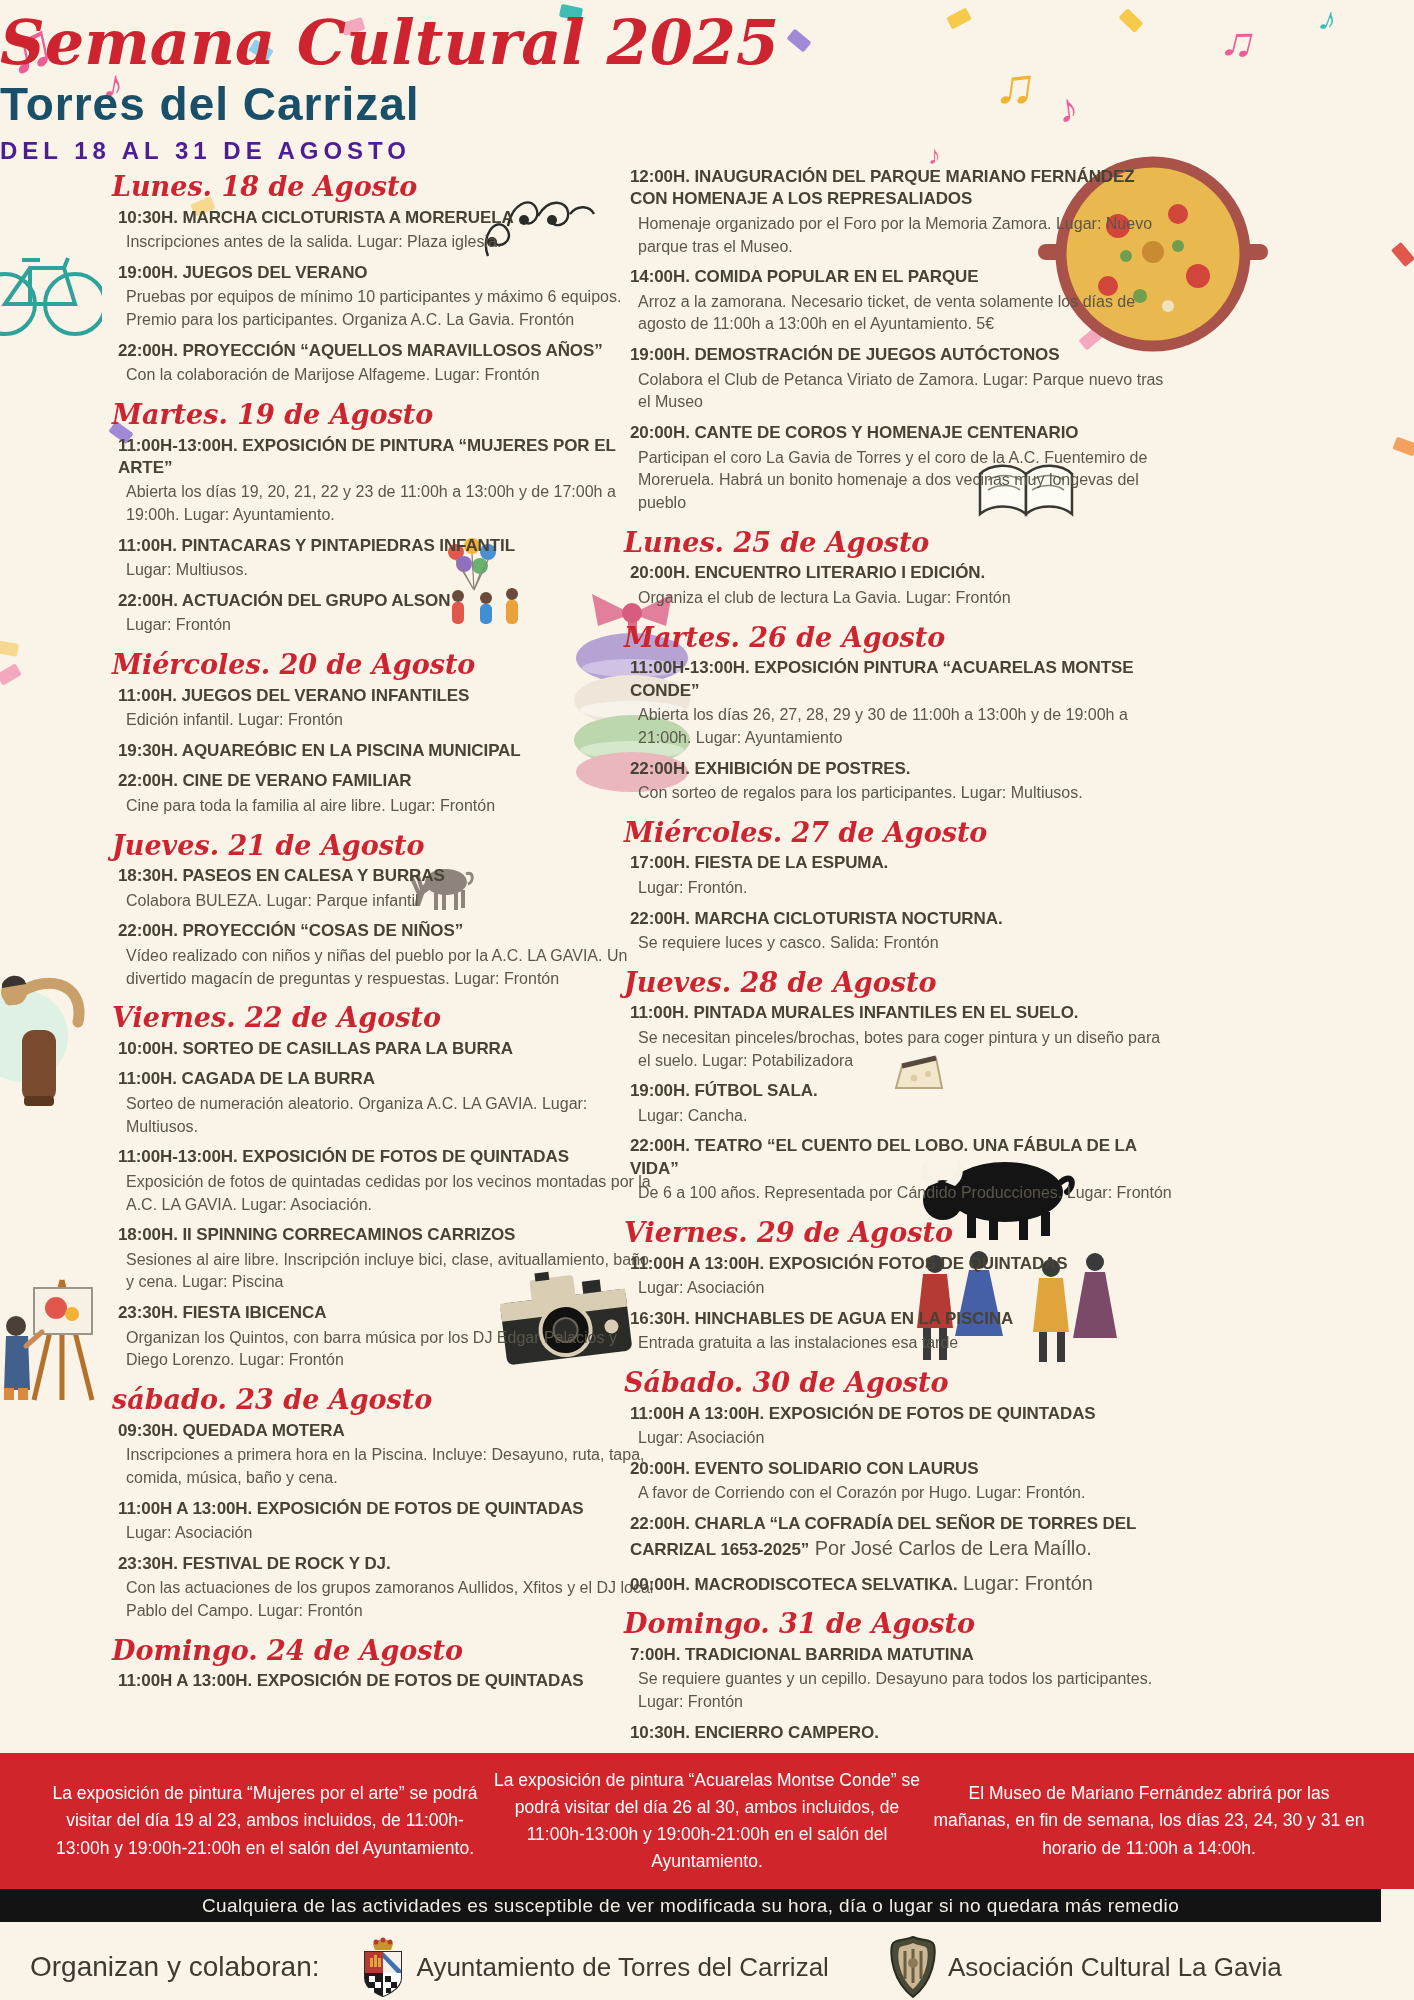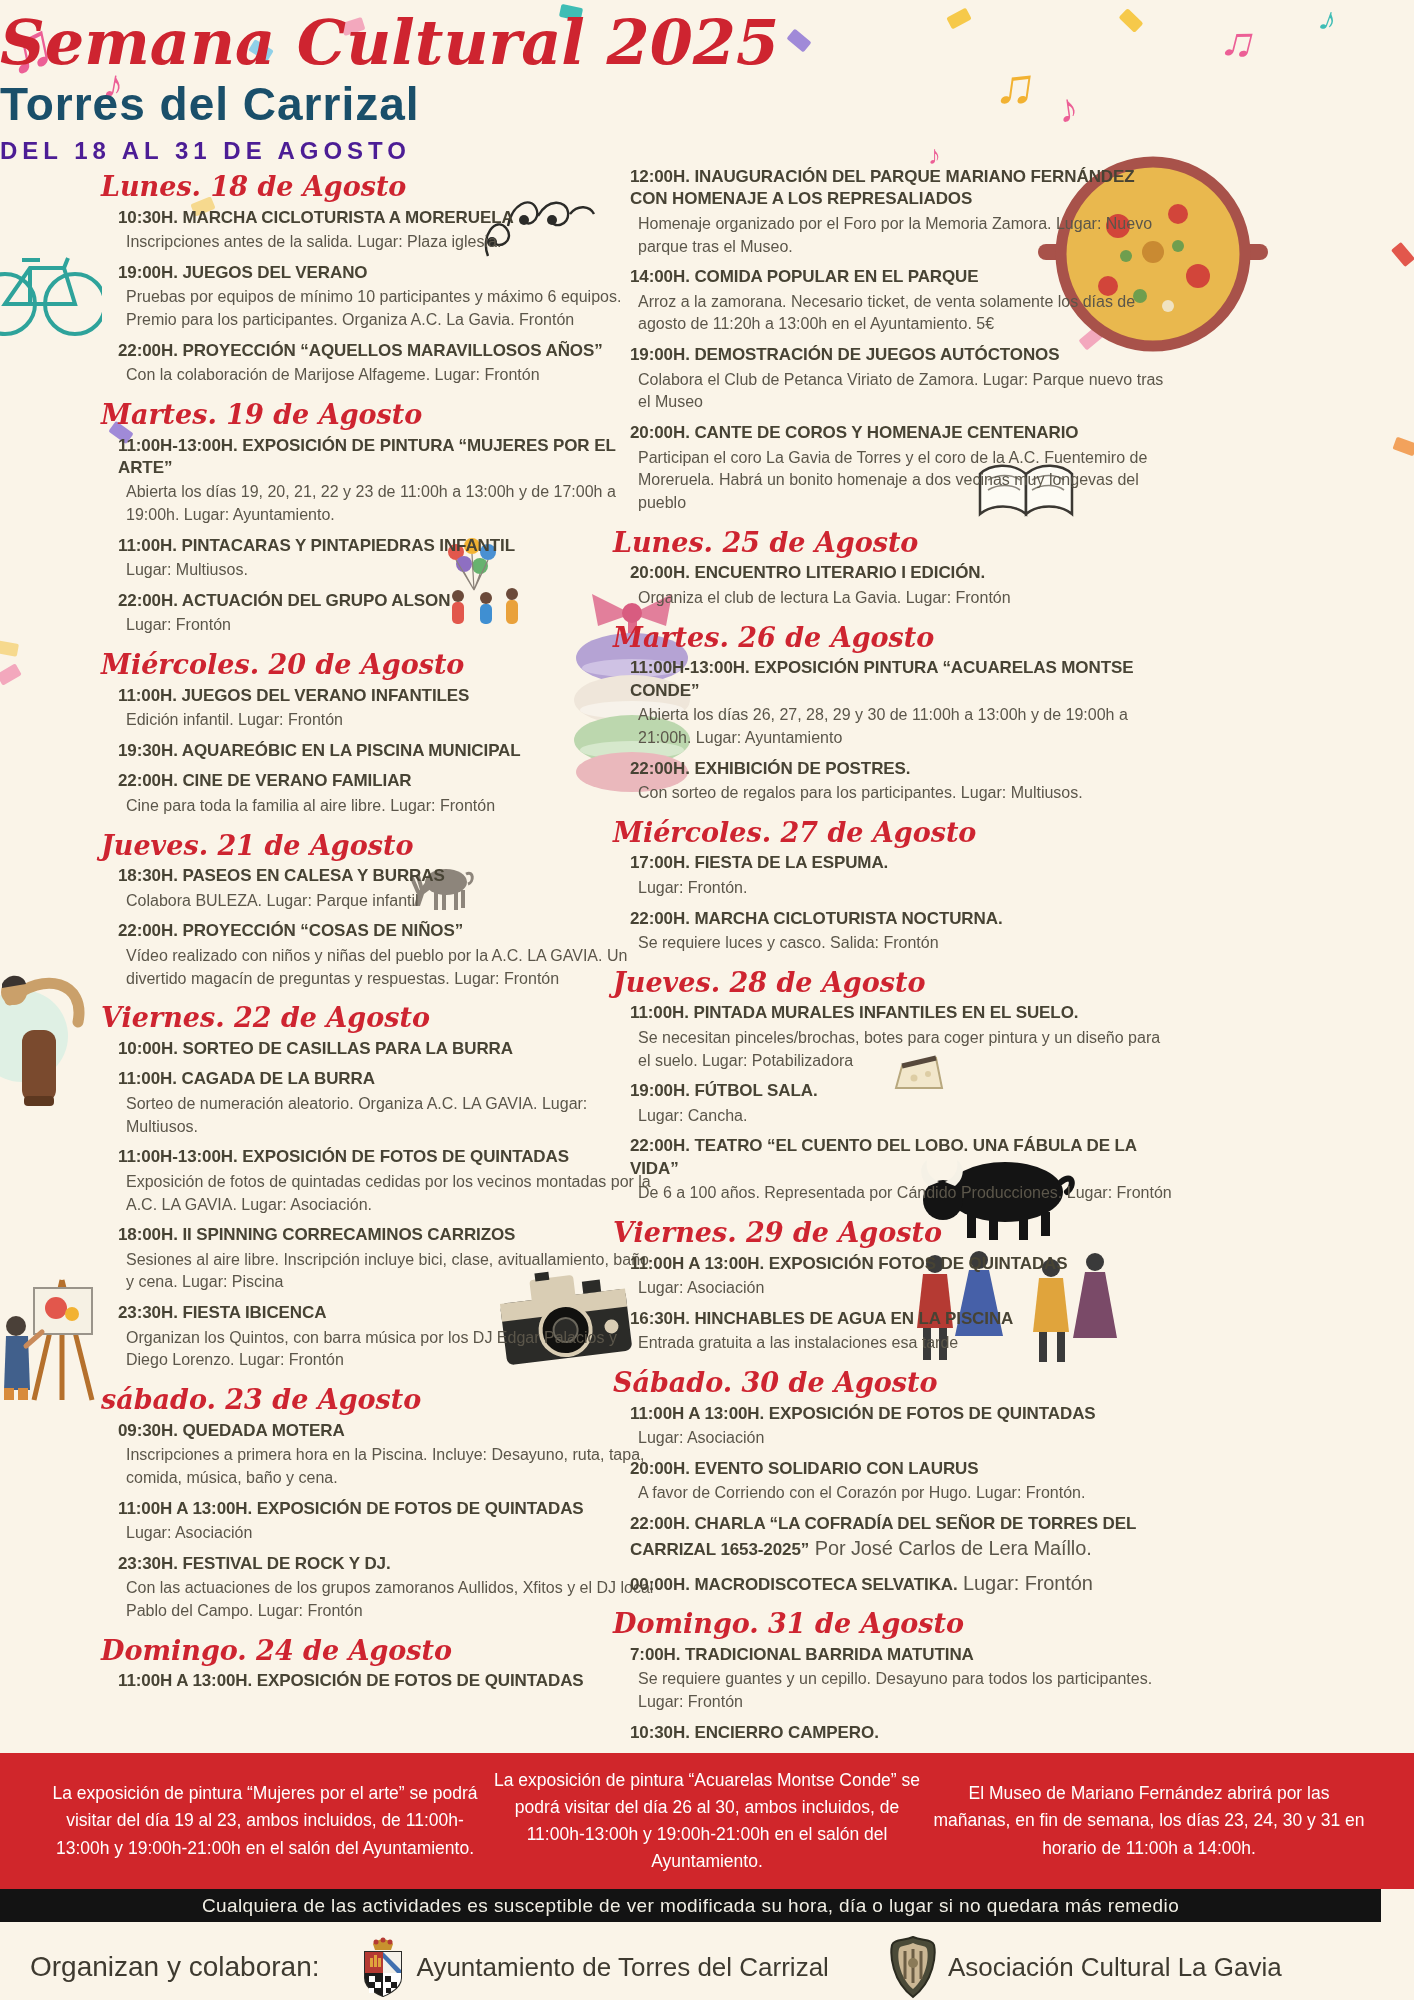--- a/index.html
+++ b/index.html
@@ -15,21 +15,21 @@
   .script{font-family:"DejaVu Serif",serif;font-style:italic;font-weight:700}
   
   .header{position:absolute;left:0;top:10px;width:100%;text-align:left;z-index:2}
   .title{font-size:62px;line-height:1.05;color:var(--red)}
   .subtitle{font-size:46px;font-weight:700;color:var(--blue);letter-spacing:1px;margin-top:2px}
   .daterange{font-size:24px;font-weight:700;color:#4c1d95;letter-spacing:5px;margin-top:6px}
   
   .col{position:absolute;width:560px;z-index:2}
   #col-left{left:100px;top:172px}
   #col-right{left:612px;top:166px}
-  .day{font-size:27px;color:var(--red);margin:13px 0 5px 1px;line-height:1.1}
+  .day{font-size:27px;color:var(--red);margin:13px 0 5px 12px;line-height:1.1}
   .section:first-child .day{margin-top:0}
   .event{margin:0 0 8px 18px}
   .etitle{font-size:17px;font-weight:700;color:#474334;line-height:1.32;letter-spacing:-0.1px}
   .esuffix{font-weight:400;color:var(--body);font-size:20px}
   .edesc{font-size:16px;color:var(--body);line-height:1.42;margin:2px 0 0 8px}
   
   .band{position:absolute;left:0;top:1753px;width:1414px;height:136px;background:var(--band);
     display:flex;align-items:center;justify-content:space-between;
     padding:0 44px;box-sizing:border-box;z-index:4}
   .note{flex:1 1 0;color:#fff;text-align:center;font-size:17.5px;line-height:1.55}
@@ -318,21 +318,21 @@
     </div>
   </div>
 <div class="col" id="col-right">
     <div class="section">
       <div class="event">
         <div class="etitle"><span>12:00H. INAUGURACIÓN DEL PARQUE MARIANO FERNÁNDEZ CON HOMENAJE A LOS REPRESALIADOS</span></div>
         <div class="edesc">Homenaje organizado por el Foro por la Memoria Zamora. Lugar: Nuevo parque tras el Museo.</div>
       </div>
       <div class="event">
         <div class="etitle"><span>14:00H. COMIDA POPULAR EN EL PARQUE</span></div>
-        <div class="edesc">Arroz a la zamorana. Necesario ticket, de venta solamente los días de agosto de 11:20h a 13:00h en el Ayuntamiento. 5€</div>
+        <div class="edesc">Arroz a la zamorana. Necesario ticket, de venta solamente los días de agosto de 11:00h a 13:00h en el Ayuntamiento. 5€</div>
       </div>
       <div class="event">
         <div class="etitle"><span>19:00H. DEMOSTRACIÓN DE JUEGOS AUTÓCTONOS</span></div>
         <div class="edesc">Colabora el Club de Petanca Viriato de Zamora. Lugar: Parque nuevo tras el Museo</div>
       </div>
       <div class="event">
         <div class="etitle"><span>20:00H. CANTE DE COROS Y HOMENAJE CENTENARIO</span></div>
         <div class="edesc">Participan el coro La Gavia de Torres y el coro de la A.C. Fuentemiro de Moreruela. Habrá un bonito homenaje a dos vecinas muy longevas del pueblo</div>
       </div>
     </div>

